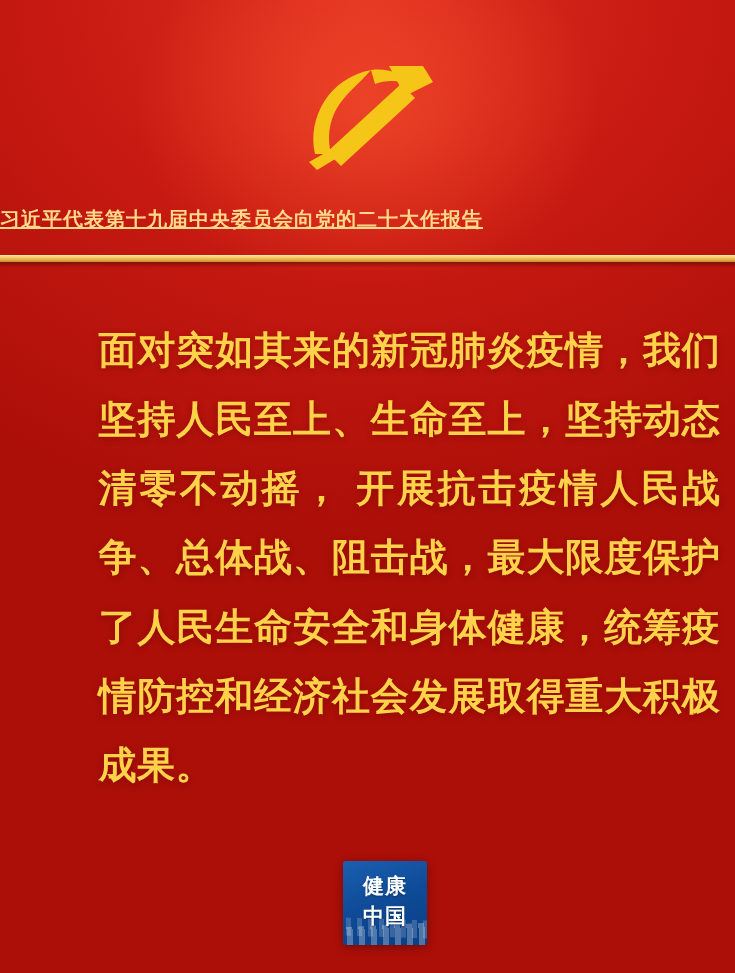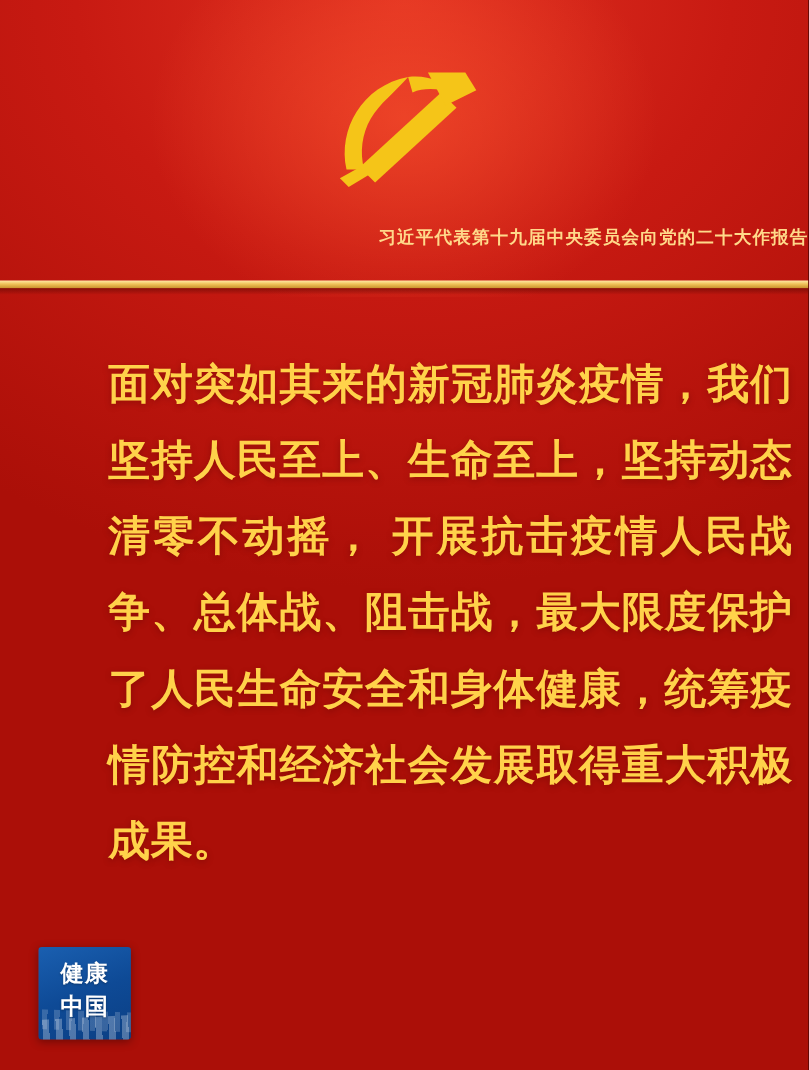--- a/index.html
+++ b/index.html
@@ -40,26 +40,27 @@
     display: flex;
     justify-content: center;
   }
   .emblem svg {
     display: block;
   }
   .header-title {
     position: absolute;
     left: 0; right: 0;
     top: 206px;
-    text-align: right;
+    text-align: left;
     color: #ffd98a;
-    font-size: 16px;
+    font-size: 20px;
     letter-spacing: 1px;
     font-weight: 700;
     white-space: nowrap;
+    text-decoration: underline;
   }
   .gold-rule {
     position: absolute;
     left: 0;
     top: 255px;
     width: 100%;
     height: 7px;
     background: linear-gradient(180deg, #ffe9a8 0%, #f0c35a 45%, #c9902c 100%);
   }
   .gold-rule-shadow {
@@ -92,20 +93,21 @@
     text-align: justify;
     text-justify: inter-ideograph;
     text-indent: 0;
     text-shadow: 0 2px 6px rgba(100,6,2,0.45);
   }
   .logo-wrap {
     position: absolute;
     left: 0; right: 0;
     bottom: 28px;
     display: flex;
+    justify-content: center;
     margin-left: 35px;
   }
   .logo {
     width: 84px;
     height: 84px;
     background: linear-gradient(160deg, #1a5fb0 0%, #0e4a96 50%, #0b3f84 100%);
     border-radius: 3px;
     position: relative;
     overflow: hidden;
     box-shadow: 0 2px 8px rgba(0,0,0,0.35);

